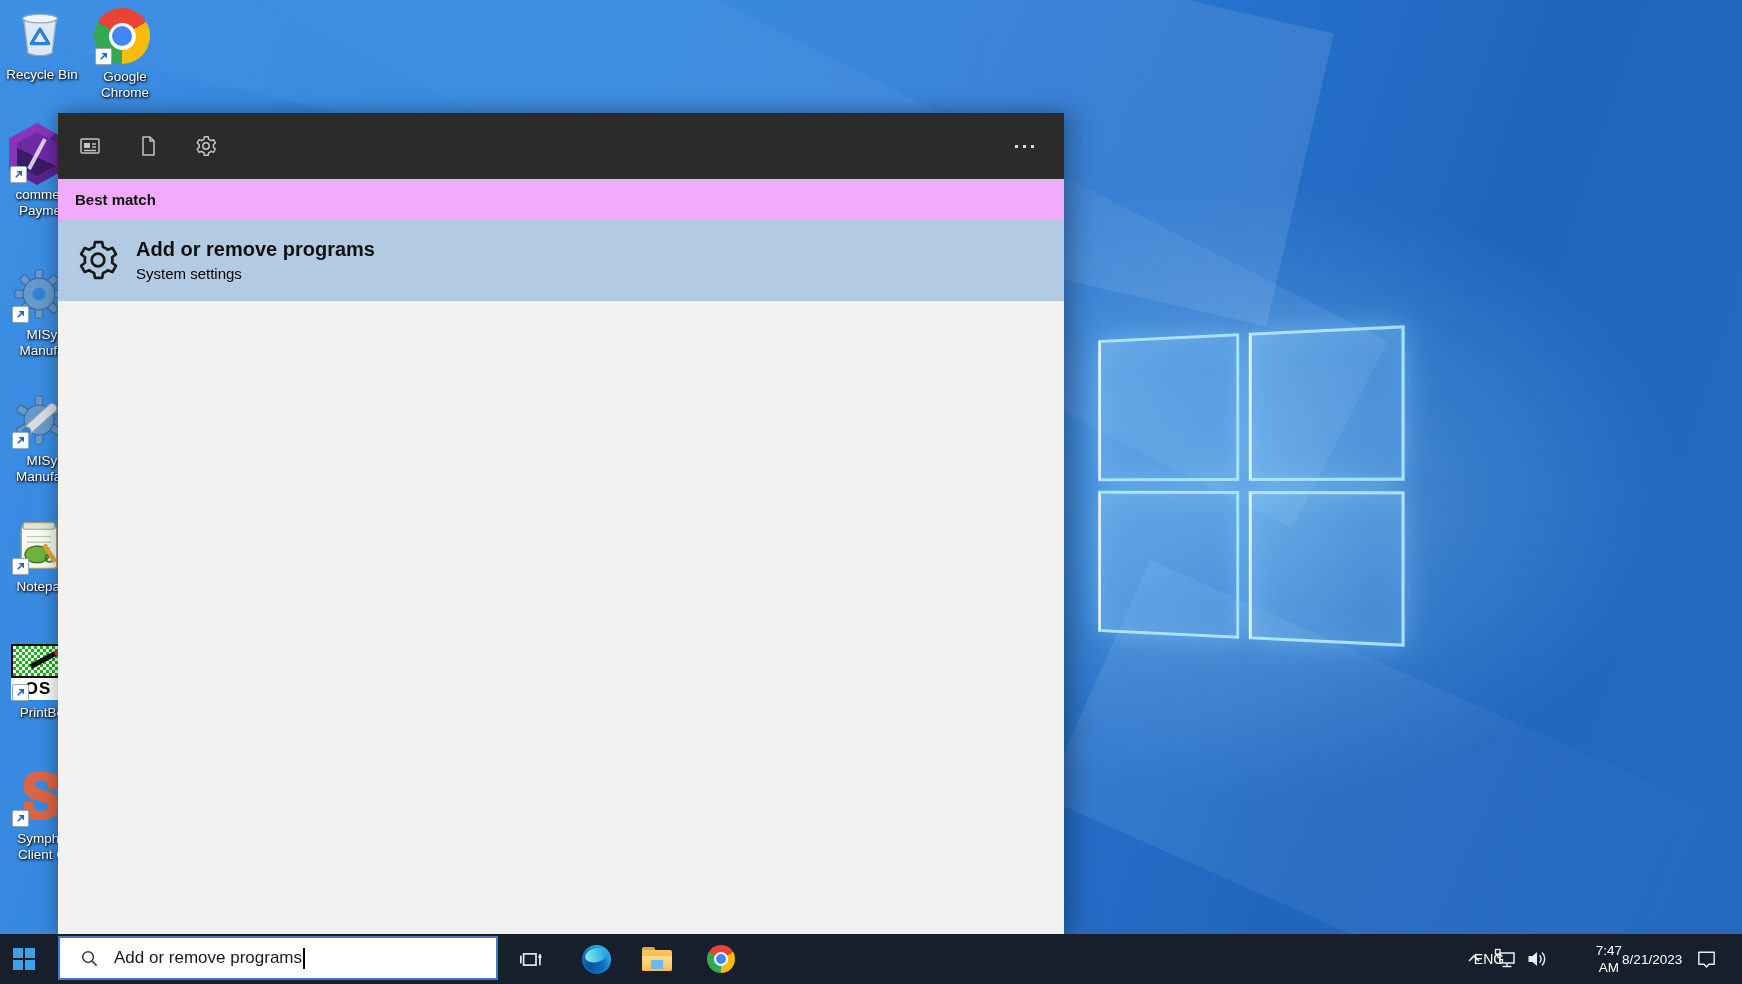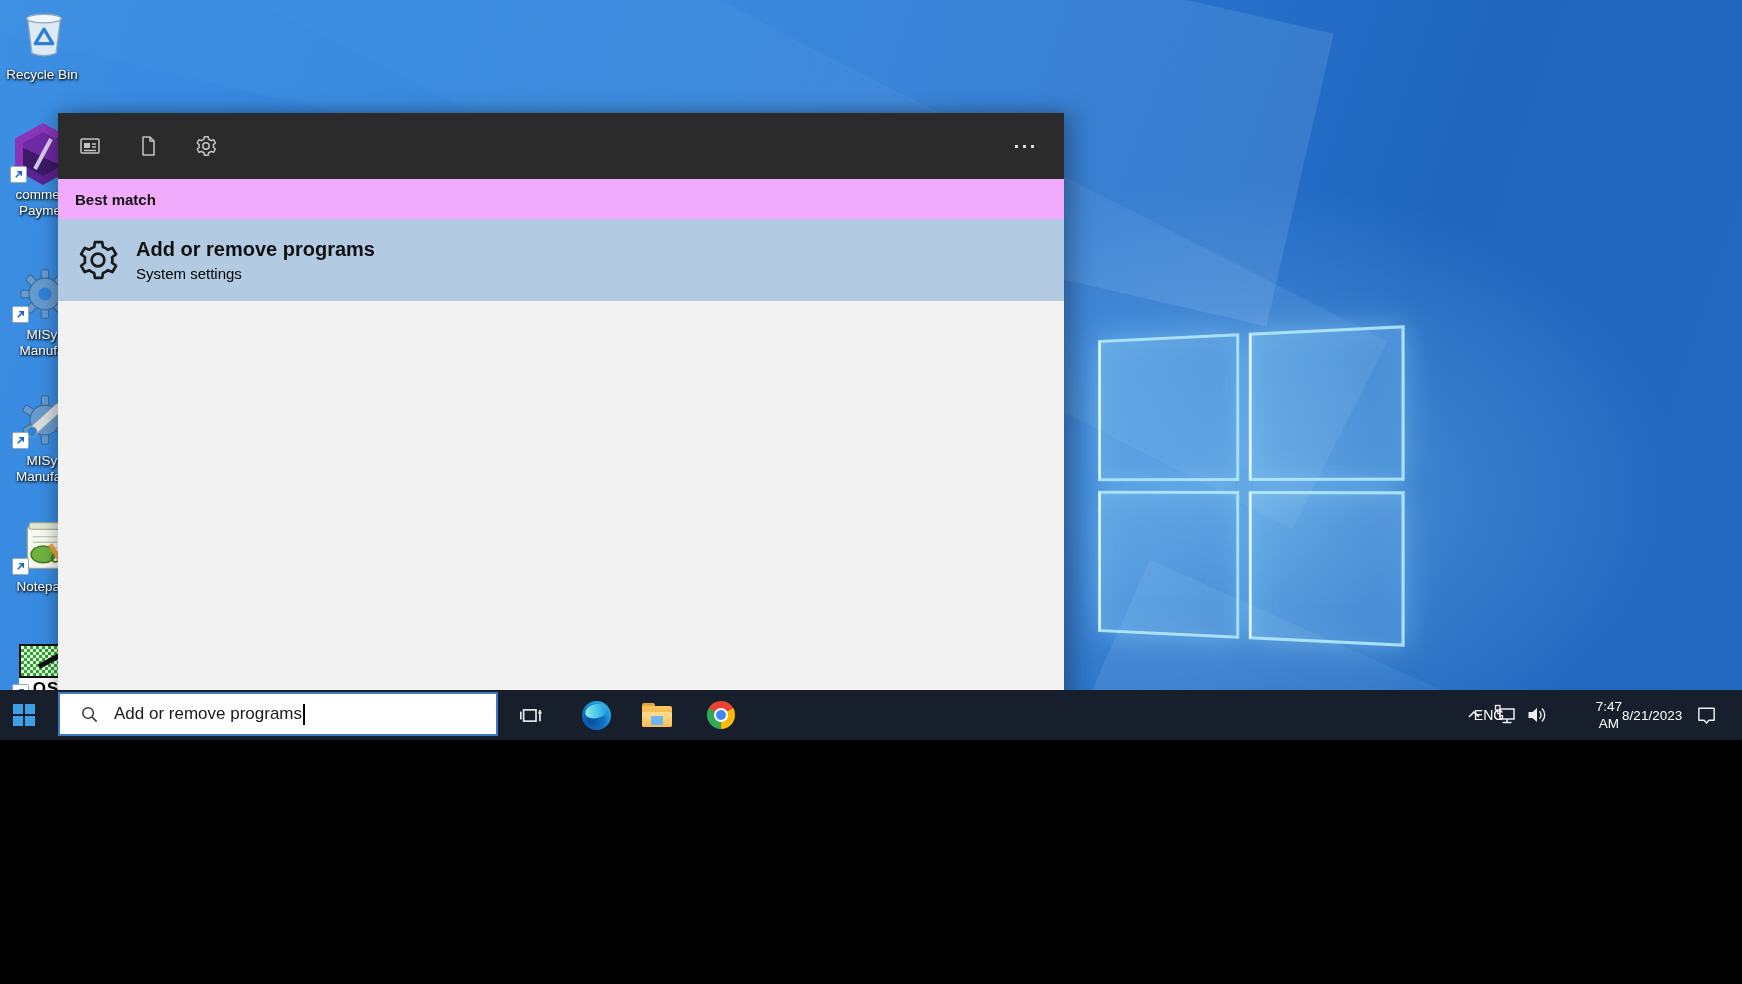--- a/index.html
+++ b/index.html
@@ -1,16 +1,16 @@
 <!DOCTYPE html>
 <html><head>
 <meta charset="utf-8">
 <style>
   html,body{margin:0;padding:0;background:#000;}
-  .screen{position:relative;width:1742px;height:740px;overflow:hidden;
+  .screen{position:relative;width:1742px;height:984px;overflow:hidden;
     font-family:"Liberation Sans",sans-serif;-webkit-font-smoothing:antialiased;}
 
   
   .wallpaper{position:absolute;inset:0;
     background:
       radial-gradient(620px 440px at 1245px 490px, rgba(150,215,255,.40), rgba(150,215,255,0) 70%),
       linear-gradient(108deg,#3d8fe3 0%,#2f83dc 32%,#2a77d2 52%,#2066be 76%,#2569c2 100%);}
   .beam{position:absolute;pointer-events:none;}
   .beam1{left:-120px;top:30px;width:1420px;height:300px;transform:rotate(13deg);transform-origin:right center;
     background:linear-gradient(90deg,rgba(200,230,255,0),rgba(200,230,255,.13));}
@@ -20,21 +20,21 @@
     background:linear-gradient(90deg,rgba(180,220,255,.12),rgba(180,220,255,0));}
   .win-logo{position:absolute;left:1085px;top:333px;width:318px;height:306px;
     transform:perspective(900px) rotateY(-16deg);display:grid;
     grid-template-columns:1fr 1fr;grid-template-rows:1fr 1fr;gap:10px;}
   .pane{border:3px solid rgba(185,238,255,.85);border-left-color:rgba(225,250,255,.95);
     background:linear-gradient(115deg,rgba(150,215,252,.34),rgba(125,195,248,.16));
     box-shadow:0 0 26px rgba(140,215,255,.45), inset 0 0 36px rgba(165,228,255,.16);}
 
   
   .icell{position:absolute;width:86px;display:flex;flex-direction:column;align-items:center;z-index:2;cursor:default;}
-  .iart{position:relative;width:62px;height:60px;display:flex;align-items:center;justify-content:flex-end;}
+  .iart{position:relative;width:62px;height:60px;display:flex;align-items:center;justify-content:flex-start;}
   .ilabel{margin-top:3px;text-align:center;color:#fff;font-size:13.5px;line-height:16px;
     text-shadow:0 1px 3px rgba(0,0,0,.95),1px 1px 2px rgba(0,0,0,.8);}
   .ilabel span{display:block;white-space:nowrap;}
   .sc-arrow{position:absolute;left:1px;bottom:1px;width:15px;height:15px;background:#fff;
     border:1px solid #93a7bd;border-radius:2px;display:flex;align-items:center;justify-content:center;}
   
   .chrome-ball{width:56px;height:56px;border-radius:50%;position:relative;
     background:conic-gradient(from 0deg,#ea4335 0 60deg,#fbbc05 60deg 180deg,#34a853 180deg 300deg,#ea4335 300deg 360deg);}
   .cb-white{position:absolute;left:50%;top:50%;width:27px;height:27px;margin:-13.5px 0 0 -13.5px;border-radius:50%;background:#fff;}
   .cb-blue{position:absolute;left:50%;top:50%;width:20px;height:20px;margin:-10px 0 0 -10px;border-radius:50%;background:#4285f4;}
@@ -118,20 +118,37 @@
         <ellipse cx="30" cy="14" rx="18" ry="4.5" fill="#eff6fc" stroke="#8fa8bc" stroke-width="1.5"></ellipse>
         <path d="M30 25 l9 15 h-18 z" fill="none" stroke="#2d7fd6" stroke-width="3.4" stroke-linejoin="round"></path>
       </svg>
     </div>
     <div class="ilabel">
       <span>Recycle Bin</span>
       <span></span>
     </div>
   </div>
 
+  <div class="icell" style="left:82px;top:6px;">
+    <div class="iart">
+      <div class="chrome-ball">
+        <div class="cb-white"></div>
+        <div class="cb-blue"></div>
+      </div>
+      <span class="sc-arrow">
+        <svg width="9" height="9" viewBox="0 0 10 10">
+            <path d="M2 8 L8 2 M3.5 2 H8 V6.5" stroke="#1e62c8" stroke-width="1.8" fill="none"></path>
+          </svg>
+      </span>
+    </div>
+    <div class="ilabel">
+      <span>Google</span>
+      <span>Chrome</span>
+    </div>
+  </div>
 
   <div class="icell" style="left:-3px;top:124px;">
     <div class="iart">
       <div class="hexagon">
         <div class="hex-inner"></div>
         <div class="hex-slash"></div>
       </div>
       <span class="sc-arrow">
         <svg width="9" height="9" viewBox="0 0 10 10">
             <path d="M2 8 L8 2 M3.5 2 H8 V6.5" stroke="#1e62c8" stroke-width="1.8" fill="none"></path>

